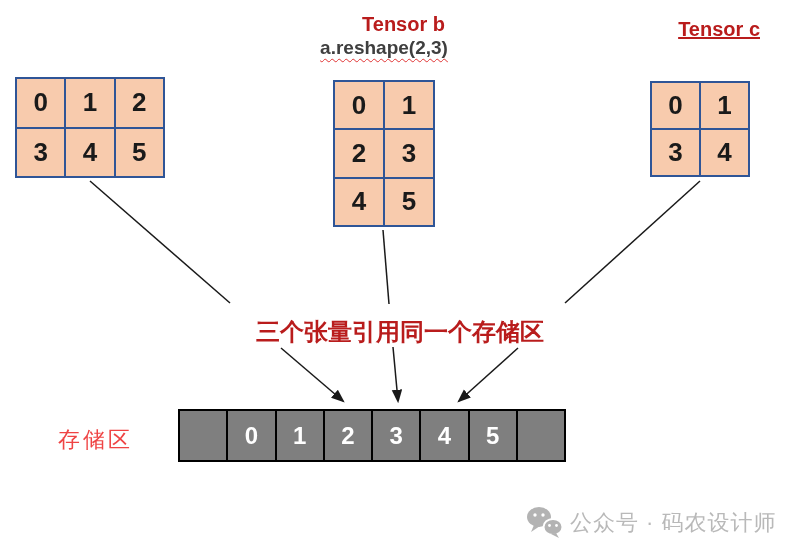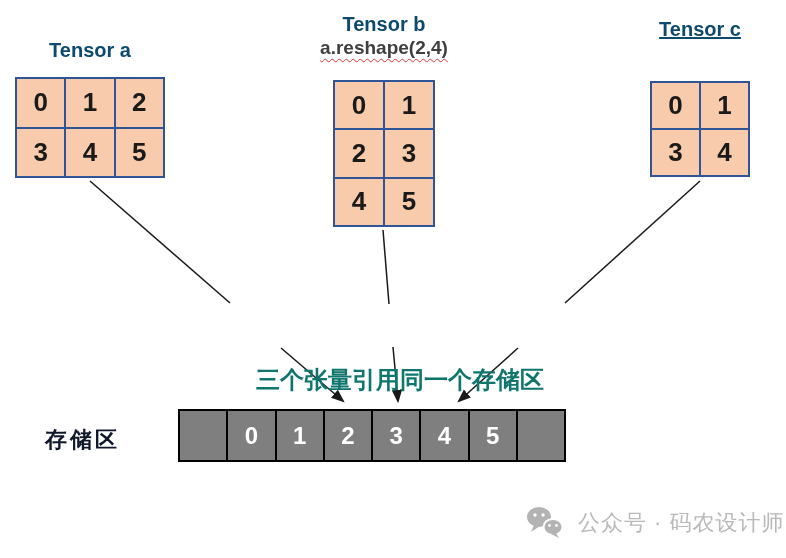--- a/index.html
+++ b/index.html
@@ -5,24 +5,24 @@
   html,body{margin:0;padding:0;background:#ffffff;}
   #canvas{
     position:relative;
     width:786px;height:558px;
     background:#ffffff;
     overflow:hidden;
     font-family:"Liberation Sans","DejaVu Sans",sans-serif;
   }
   .tensor-title{
     position:absolute;
-    text-align:center;
+    text-align:right;
     font-weight:bold;
     font-size:20px;
-    color:#0c4a6e;
+    color:#b91c1c;
     line-height:22px;
   }
   .tensor-subtitle{
     position:absolute;
     text-align:center;
     font-weight:bold;
     font-size:19px;
     color:#3F3F3F;
     line-height:21px;
   }
@@ -50,30 +50,29 @@
   }
   #tensor-a-grid{left:15px;top:77px;width:150px;height:101px;grid-template-columns:repeat(3,1fr);}
   #tensor-b-grid{left:333px;top:80px;width:102px;height:147px;grid-template-columns:repeat(2,1fr);}
   #tensor-c-grid{left:650px;top:81px;width:100px;height:96px;grid-template-columns:repeat(2,1fr);}
   #caption{
     position:absolute;
     left:239px;top:316px;width:322px;
     text-align:center;
     font-weight:bold;
     font-size:24px;
-    color:#0f766e;
+    color:#b91c1c;
     letter-spacing:0px;
-    margin-top:48px;
   }
   #storage-label{
     position:absolute;
-    left:45px;top:425px;
-    font-weight:bold;
+    left:58px;top:425px;
+    font-weight:normal;
     font-size:22px;
-    color:#0f172a;
+    color:#ef4444;
     letter-spacing:3px;
   }
   #storage-bar{
     position:absolute;
     left:178px;top:409px;width:388px;height:53px;
     display:grid;
     grid-template-columns:repeat(8,1fr);
     background:#000000;
     padding:2px;
     gap:2px;
@@ -91,46 +90,45 @@
   #arrow-layer{
     position:absolute;
     left:0;top:0;width:786px;height:558px;
     pointer-events:none;
   }
   #watermark{
     position:absolute;
     left:526px;top:506px;
     display:flex;
     align-items:center;
-    gap:15px;
+    gap:7px;
   }
   #watermark-text{
     font-size:22px;
     color:#B9B9B9;
     letter-spacing:1px;
     white-space:nowrap;
   }
 </style>
 </head>
 <body>
 
 <div id="canvas">
 
-  <div class="tensor-title" style="left:15px;top:39px;width:150px;">Tensor a</div>
   <div class="tensor-grid" id="tensor-a-grid">
     <div class="tensor-cell">0</div>
     <div class="tensor-cell">1</div>
     <div class="tensor-cell">2</div>
     <div class="tensor-cell">3</div>
     <div class="tensor-cell">4</div>
     <div class="tensor-cell">5</div>
   </div>
 
   <div class="tensor-title" style="left:323px;top:13px;width:122px;">Tensor b</div>
-  <div class="tensor-subtitle squiggle" style="left:313px;top:37px;width:142px;">a.reshape(2,4)</div>
+  <div class="tensor-subtitle squiggle" style="left:313px;top:37px;width:142px;">a.reshape(2,3)</div>
   <div class="tensor-grid" id="tensor-b-grid">
     <div class="tensor-cell">0</div>
     <div class="tensor-cell">1</div>
     <div class="tensor-cell">2</div>
     <div class="tensor-cell">3</div>
     <div class="tensor-cell">4</div>
     <div class="tensor-cell">5</div>
   </div>
 
   <div class="tensor-title" style="left:640px;top:18px;width:120px;text-decoration:underline;">Tensor c</div>

